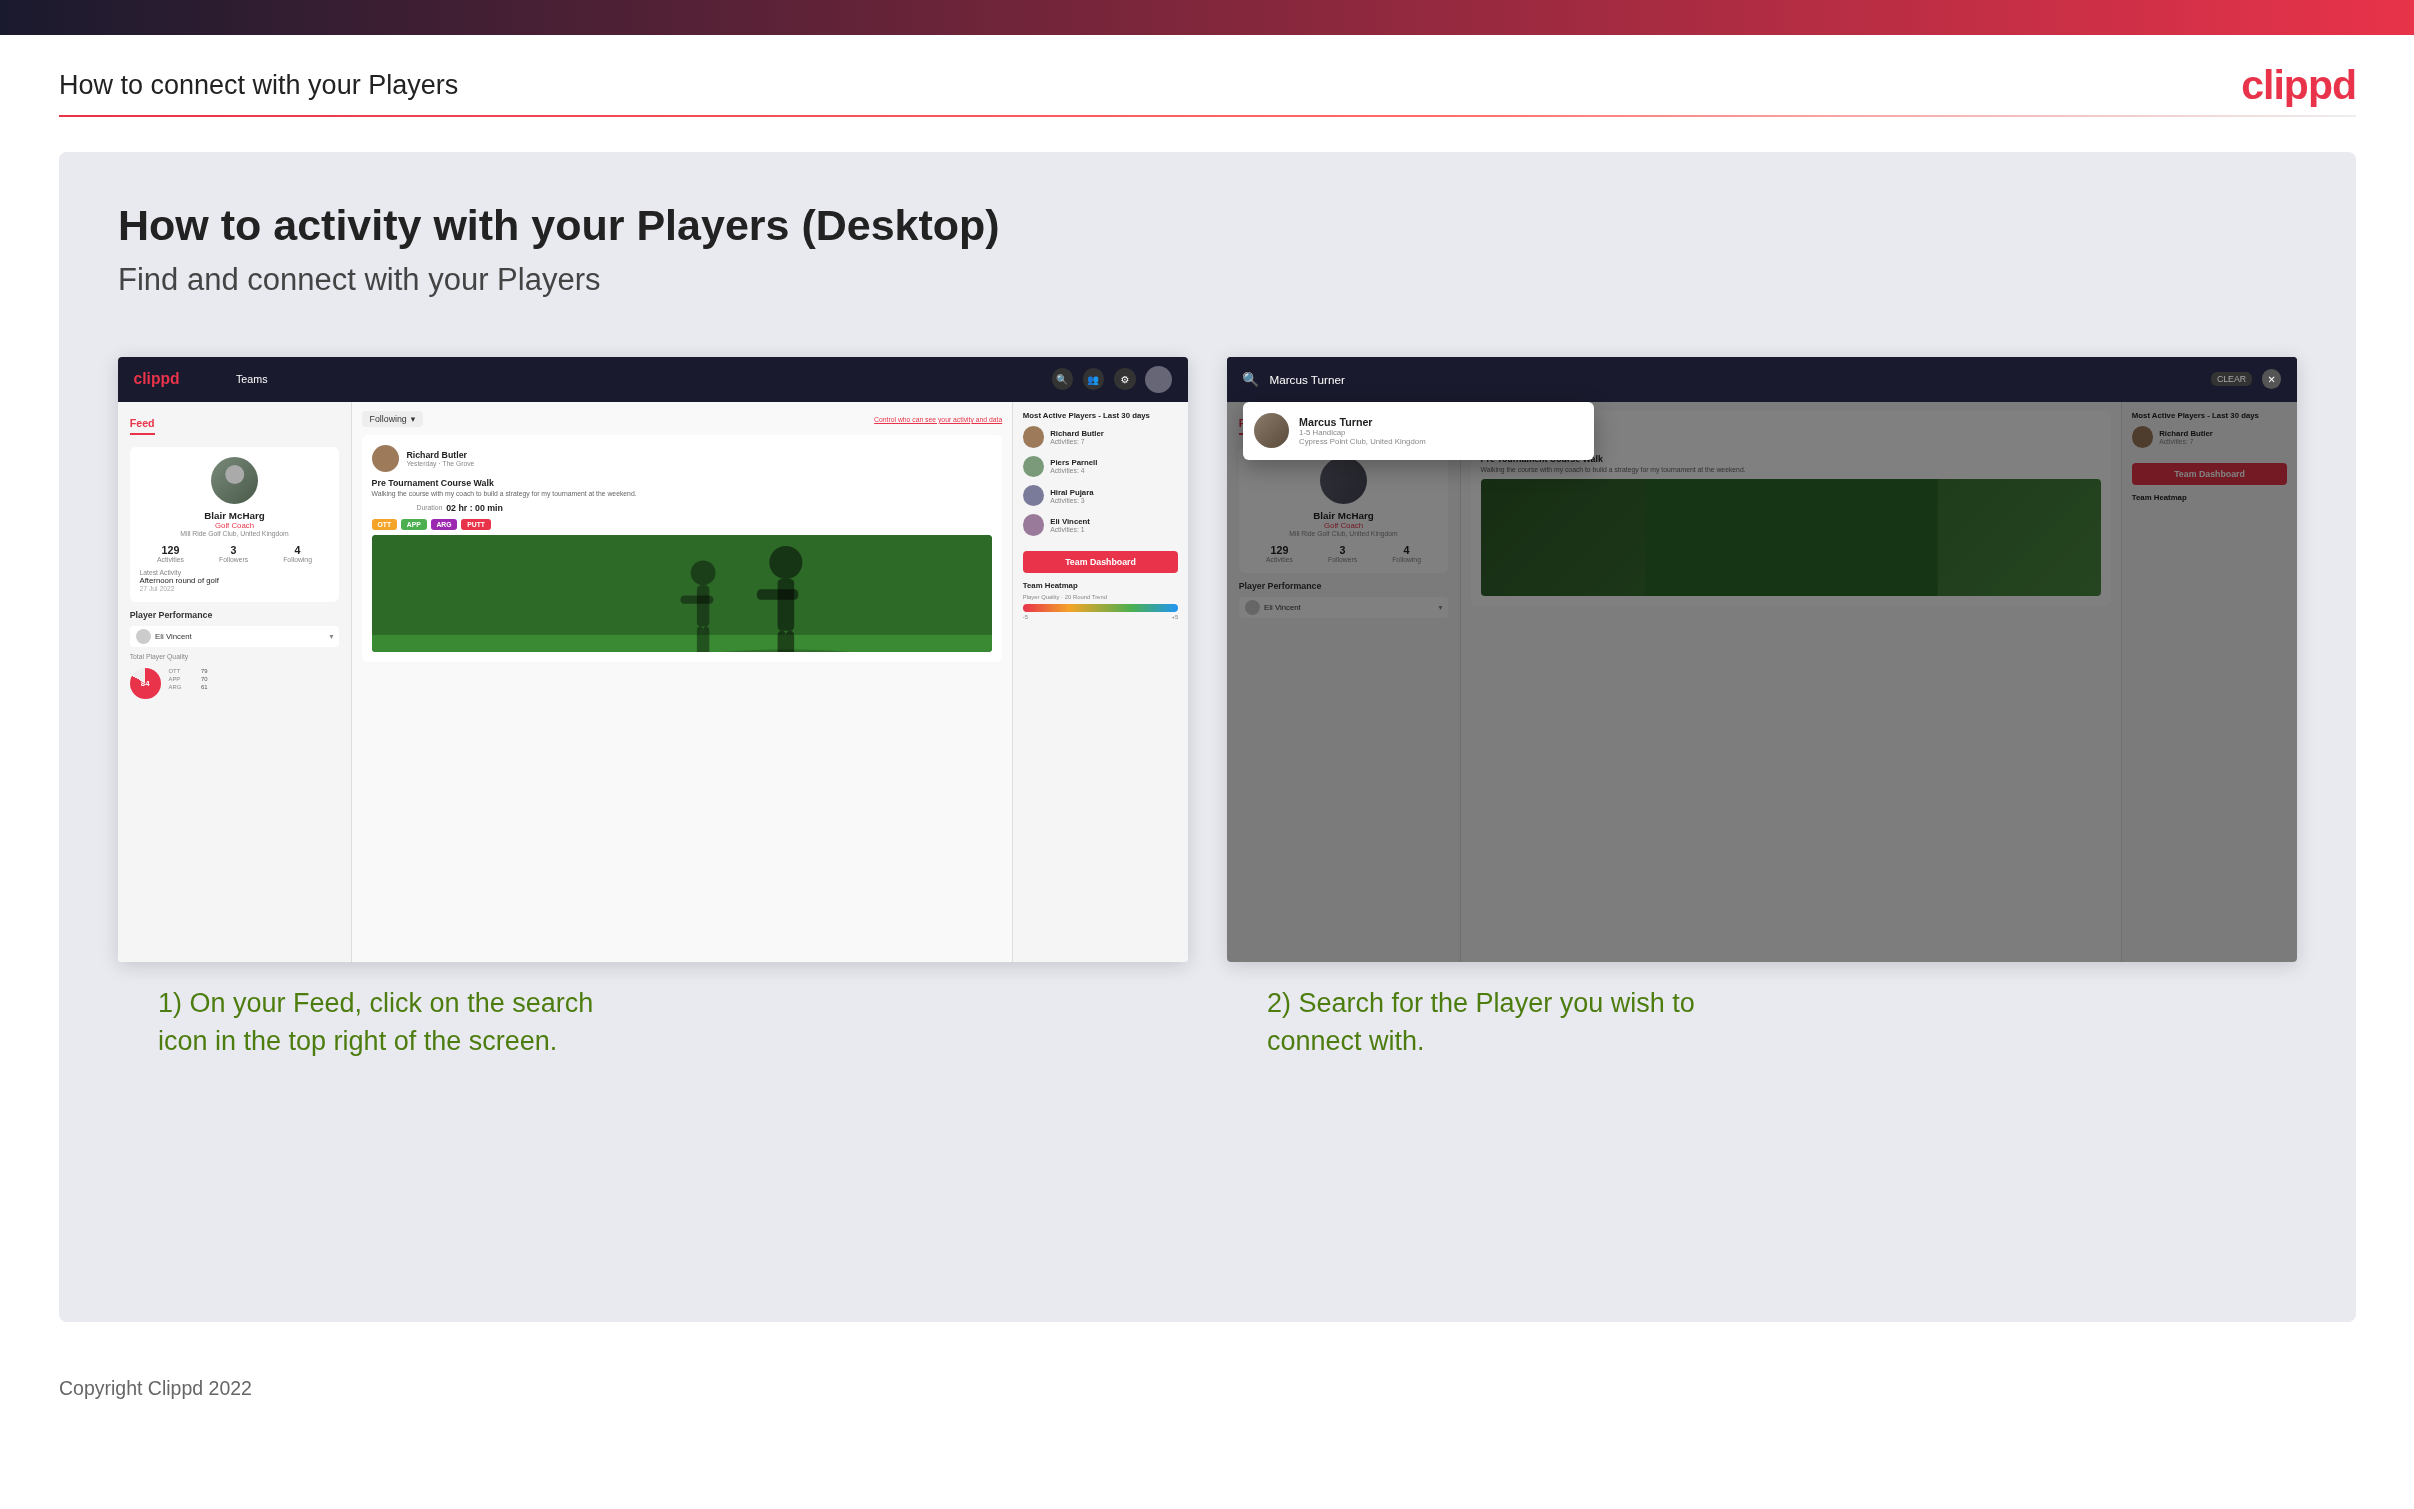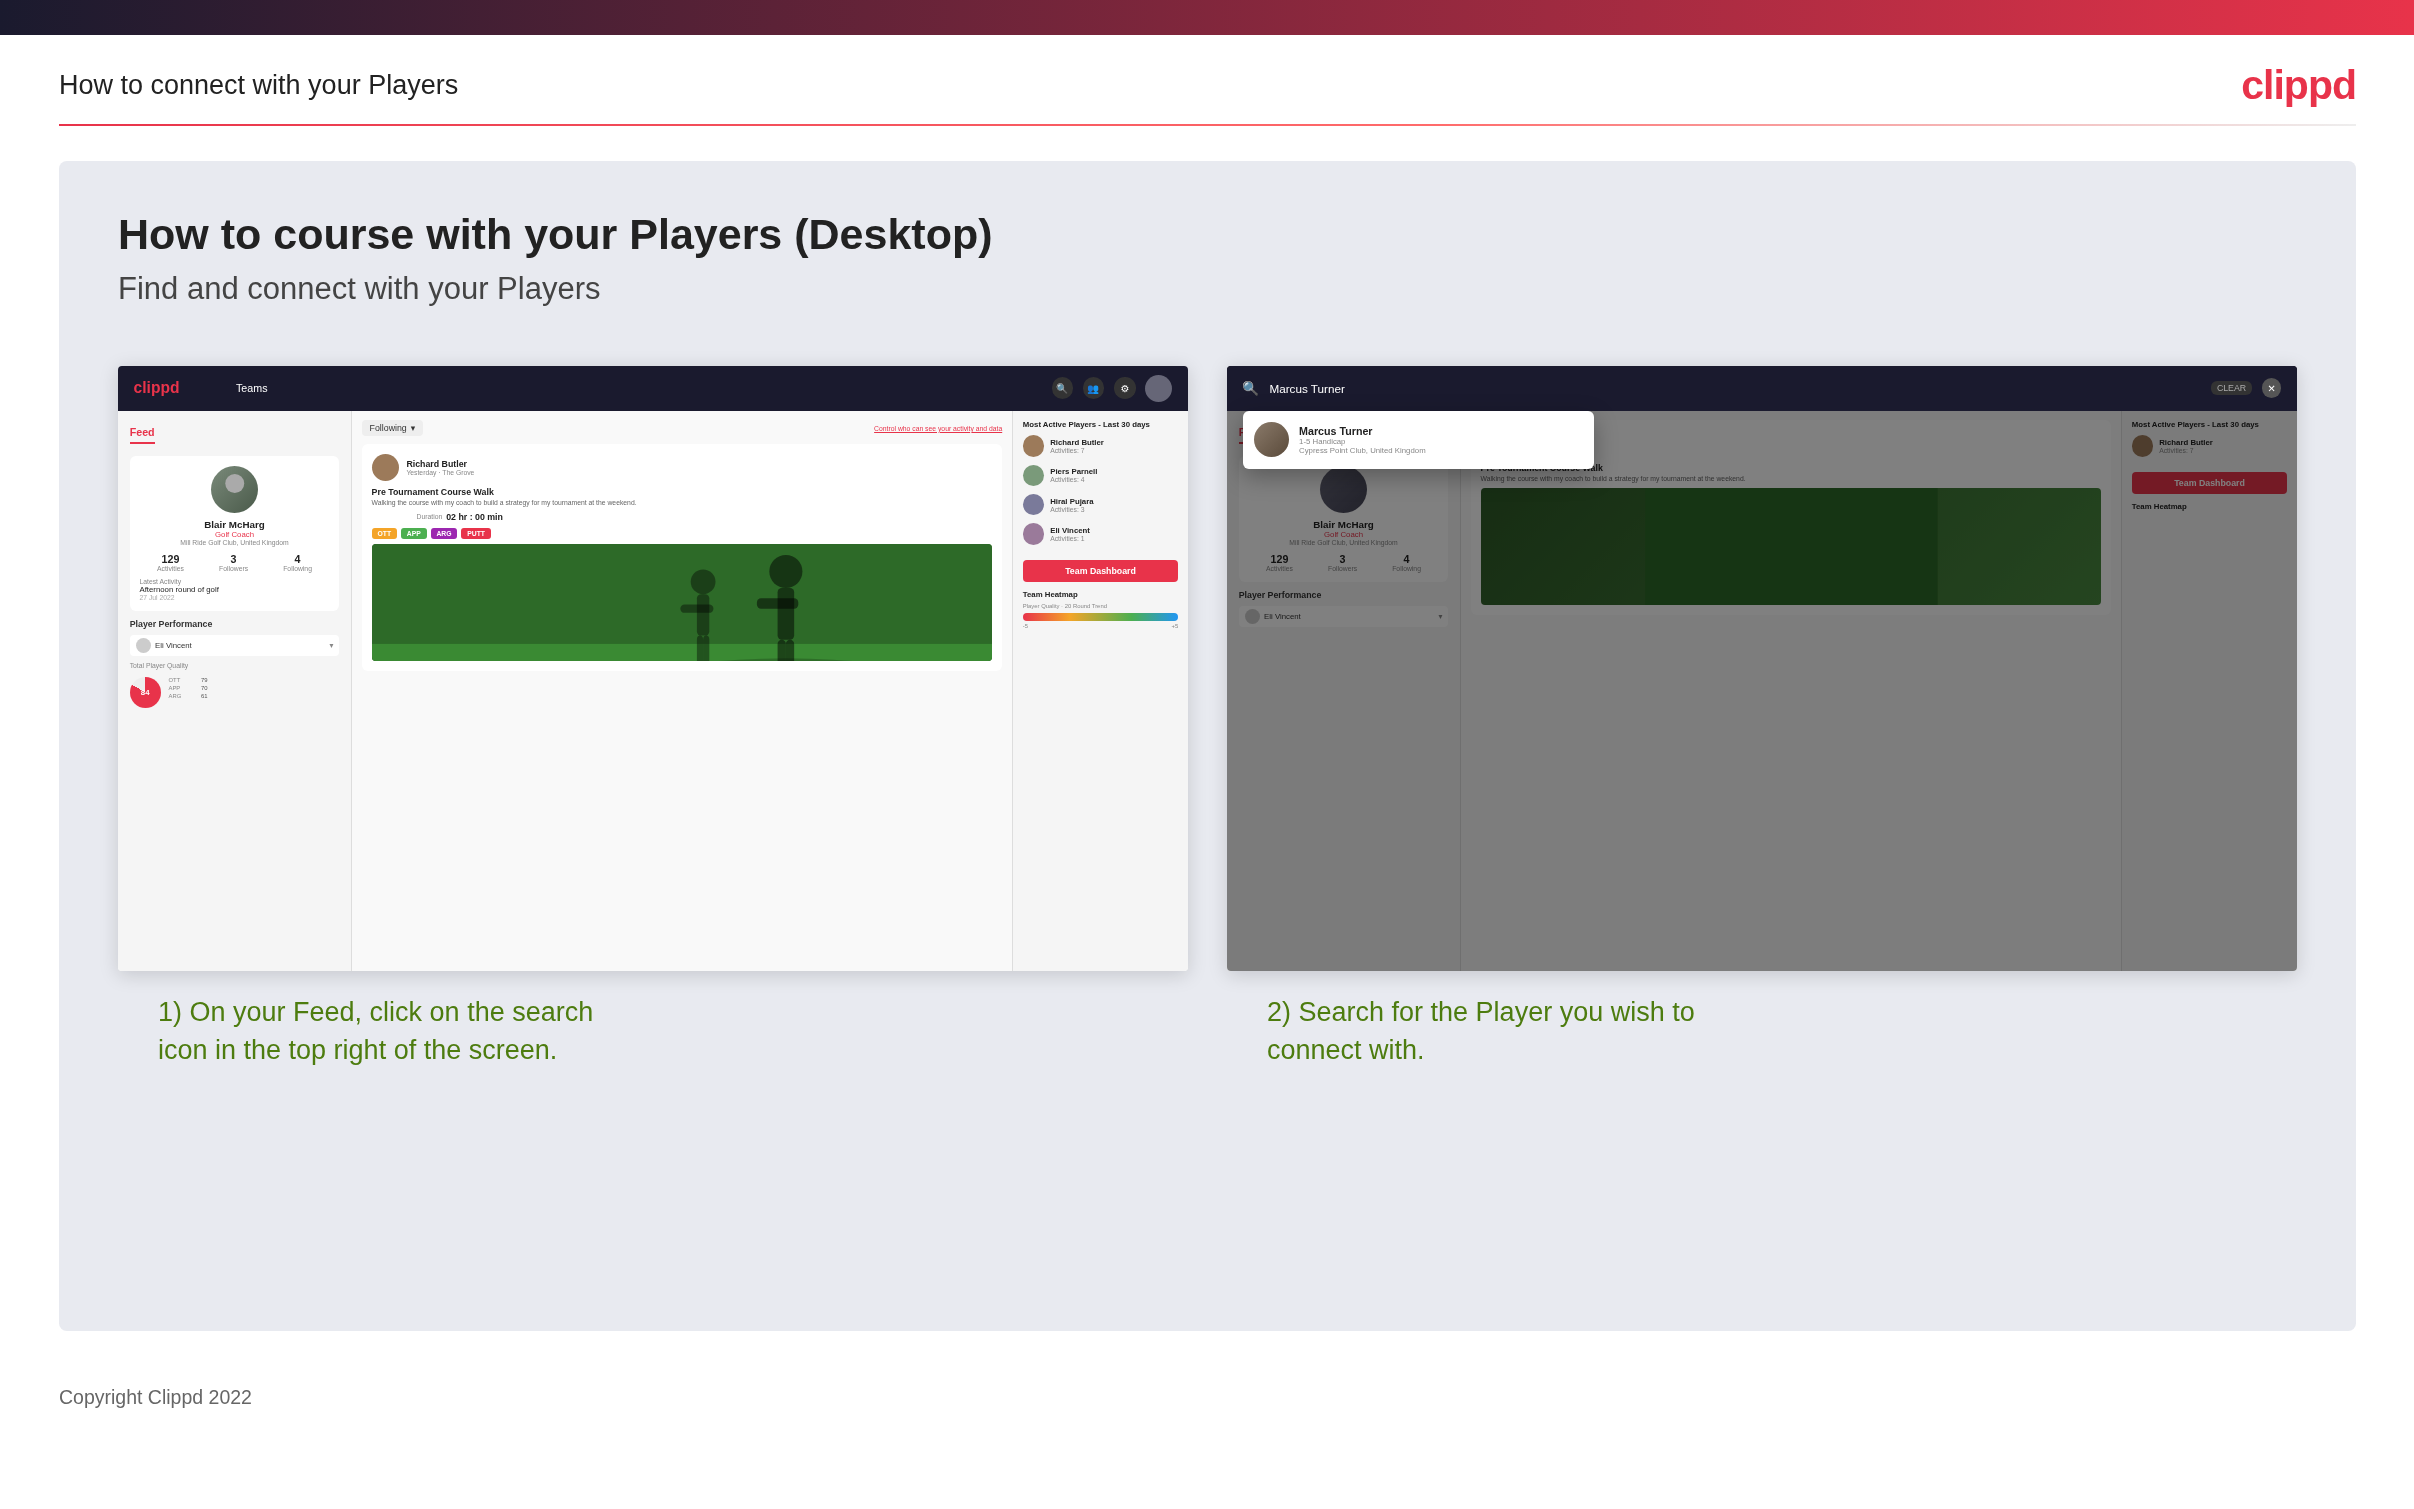--- a/index.html
+++ b/index.html
@@ -15,21 +15,21 @@
     .top-bar {
       height: 35px;
       background: linear-gradient(90deg, #1a1a2e 0%, #e8334a 100%);
     }
 
     
     .header {
       display: flex;
       align-items: center;
       justify-content: space-between;
-      padding: 27px 59px 15px 59px;
+      padding: 27px 59px 6px 59px;
     }
     .header-title {
       font-size: 27px;
       font-weight: 400;
       color: #222;
     }
     .logo {
       font-size: 41px;
       font-weight: 700;
       color: #e8334a;
@@ -596,21 +596,21 @@
 
 <div class="header">
   <span class="header-title">How to connect with your Players</span>
   <span class="logo">clippd</span>
 </div>
 
 <div class="header-divider"></div>
 
 <div class="main-content">
 
-  <div class="section-title">How to course with your Players (Desktop)</div>
+  <div class="section-title">How to activity with your Players (Desktop)</div>
   <div class="section-subtitle">Find and connect with your Players</div>
 
   <div class="screenshots-row">
 
     <div class="screenshot-col">
       <div class="screenshot-frame">
 
         <div class="app-navbar">
           <span class="app-logo-small">clippd</span>
           <div class="nav-items">

